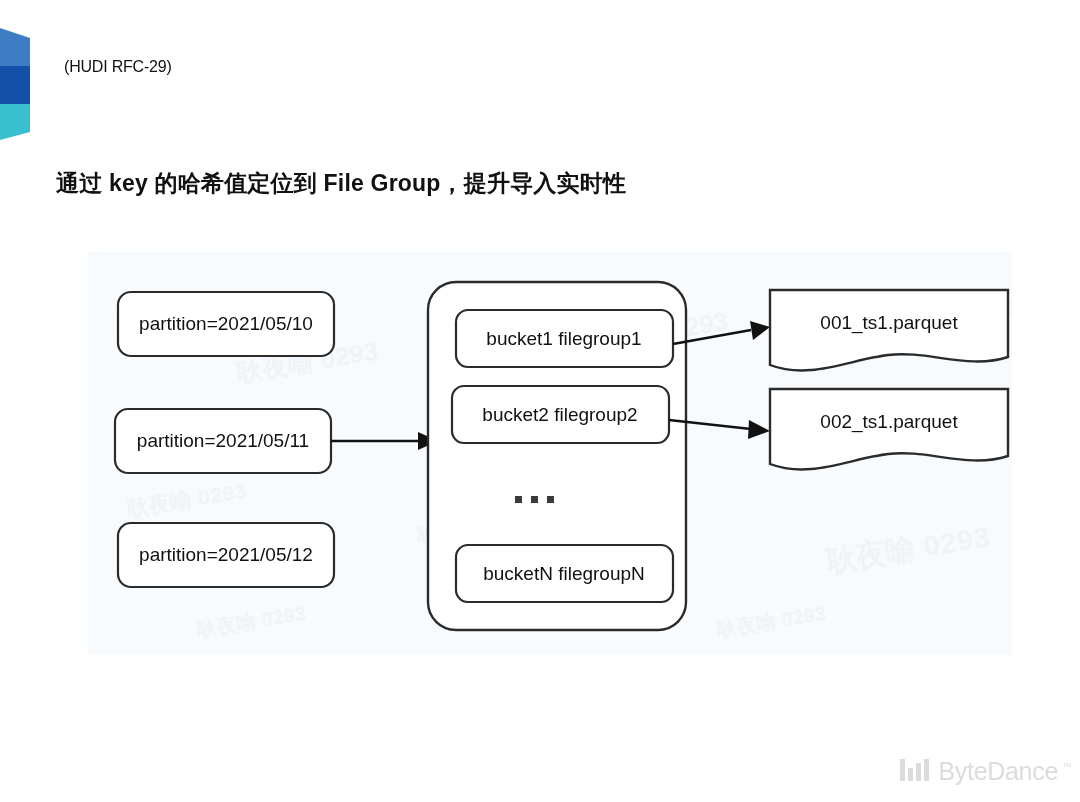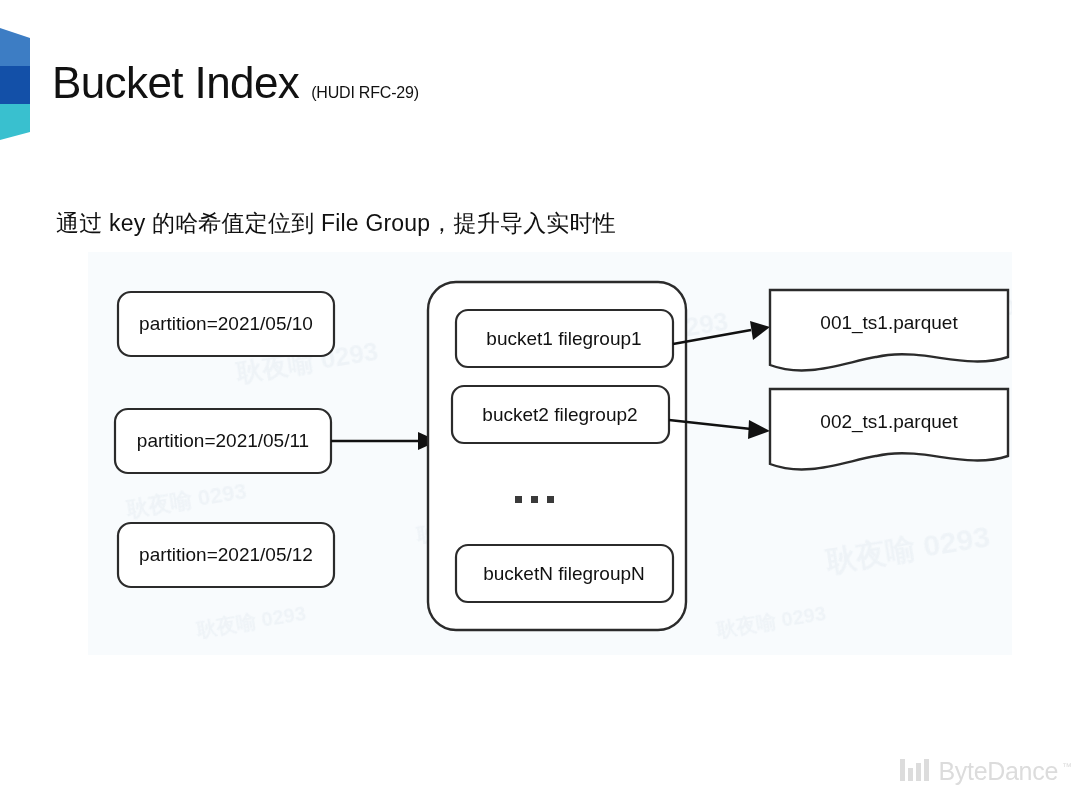--- a/index.html
+++ b/index.html
@@ -47,25 +47,24 @@
     color: #111111;
     letter-spacing: -0.2px;
   }
 
   
   .lead {
     position: absolute;
     left: 56px;
     top: 168px;
     font-size: 23px;
-    font-weight: 400;
+    font-weight: 700;
     color: #111111;
     white-space: nowrap;
     letter-spacing: 0.2px;
-    margin-top: 40px;
   }
 
   
   .diagram-panel {
     position: absolute;
     left: 88px;
     top: 252px;
     width: 924px;
     height: 403px;
     background: #f8fbfd;
@@ -150,21 +149,20 @@
 
 <div class="corner-mark">
   <svg width="38" height="112" viewBox="0 0 38 112" xmlns="http://www.w3.org/2000/svg">
     <polygon points="0,0 30,10 30,38 0,38" fill="#3d7dc4"></polygon>
     <polygon points="0,38 30,38 30,76 0,76" fill="#1350a8"></polygon>
     <polygon points="0,76 30,76 30,104 0,112" fill="#39c0cf"></polygon>
   </svg>
 </div>
 
 <div class="title-row">
-  <span class="title-main">Bucket Index</span>
   <span class="title-sub">(HUDI RFC-29)</span>
 </div>
 
 <div class="lead">通过 key 的哈希值定位到 File Group，提升导入实时性</div>
 
 <div class="diagram-panel">
   <svg class="diagram-svg" width="924" height="403" viewBox="0 0 924 403" xmlns="http://www.w3.org/2000/svg">
 
     <g opacity="0.95">
       <text class="wm" x="150" y="130" font-size="26" transform="rotate(-9 150 130)">耿夜喻 0293</text>

